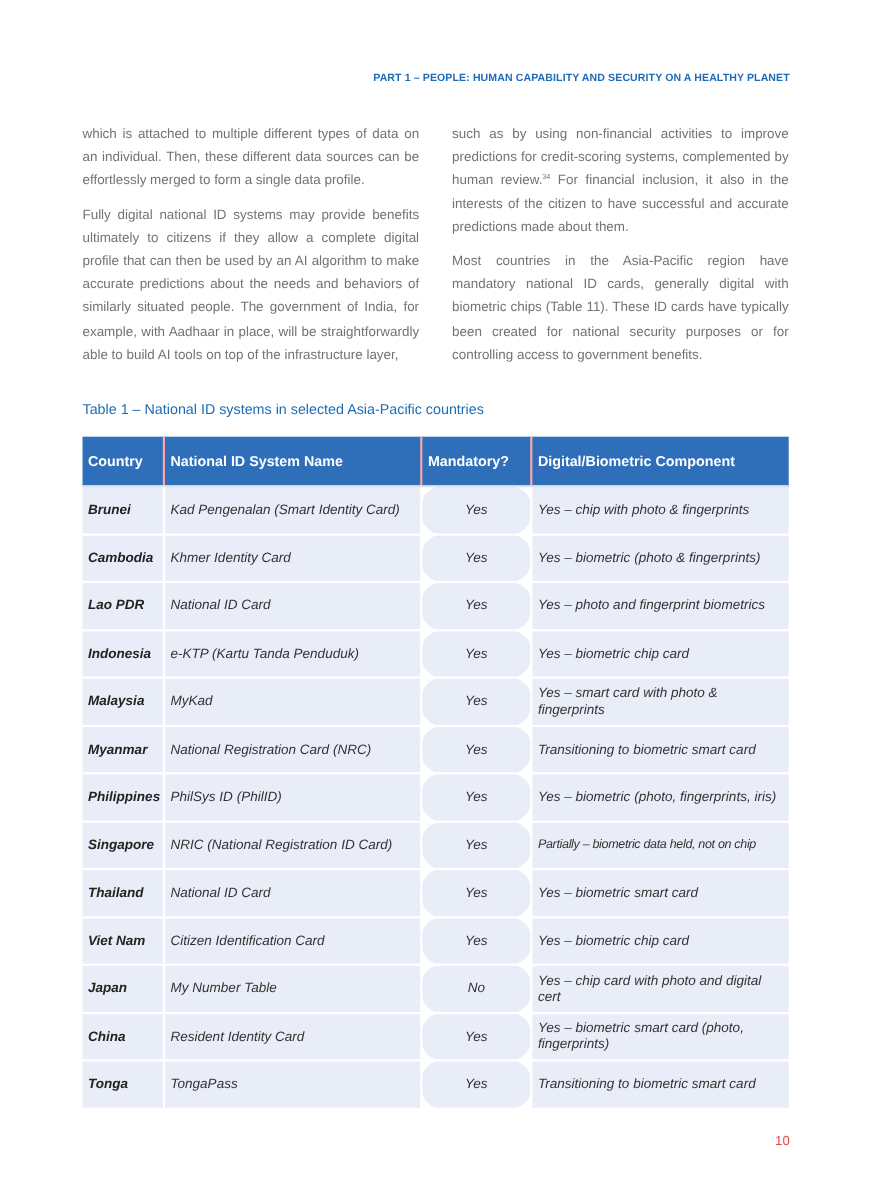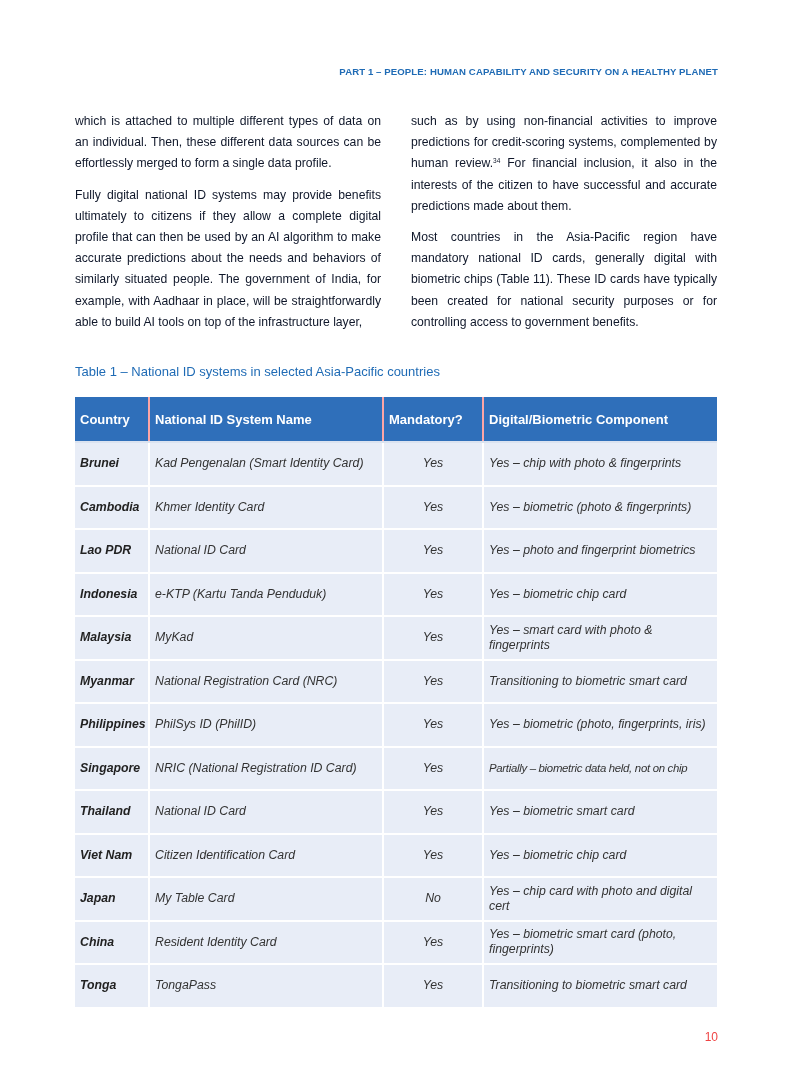--- a/index.html
+++ b/index.html
@@ -1,42 +1,42 @@
 <!DOCTYPE html>
 <html><head>
 <meta charset="utf-8">
 <style>
   html, body { margin: 0; padding: 0; background: #ffffff; }
   body { width: 793px; height: 1076px; position: relative; overflow: hidden;
          font-family: "Liberation Sans", sans-serif; color: #3a3a3a; }
   .running-head { position: absolute; top: 66px; right: 75px; font-size: 9.6px; font-weight: bold;
                   color: #1f6bb5; letter-spacing: 0.1px; }
   .col { position: absolute; top: 111px; width: 306px; font-size: 12.2px; line-height: 21.2px;
-         text-align: justify; color: #0f172a; }
+         text-align: justify; color: #737373; }
   .col.left { left: 75px; }
   .col.right { left: 411px; }
   .col p { margin: 0 0 10px 0; }
   sup { font-size: 6.5px; vertical-align: 4px; line-height: 0; }
   .table-title { position: absolute; top: 364px; left: 75px; font-size: 13px; font-weight: normal; color: #1f6bb5; }
   table.idtable { position: absolute; top: 397px; left: 75px; width: 642px; border-collapse: collapse;
                   table-layout: fixed; font-size: 12.3px; }
   table.idtable col.c1 { width: 74px; }
   table.idtable col.c2 { width: 234px; }
   table.idtable col.c3 { width: 100px; }
   table.idtable col.c4 { width: 234px; }
   table.idtable th { background: #2f6fba; color: #ffffff; font-weight: bold; text-align: left;
                      height: 44px; padding: 0 5px; font-size: 13px; border-right: 2px solid #fca5a5;
                      border-bottom: 2px solid #dbe3f0; }
   table.idtable th:last-child { border-right: none; }
   table.idtable td { background: #e8edf7; height: 39.5px; padding: 1px 5px; font-style: italic; color: #333333;
                      border-right: 2px solid #ffffff; border-bottom: 2px solid #ffffff; line-height: 15px;
                      vertical-align: middle; }
   table.idtable td:last-child { border-right: none; }
   table.idtable td.country { font-weight: bold; color: #222222; }
-  table.idtable td.mand { text-align: center; }
+  table.idtable td.mand { text-align: center; border-radius: 19px; }
   table.idtable td.small { font-size: 11.4px; letter-spacing: -0.3px; margin-left: 43px; }
   .page-num { position: absolute; top: 1030px; right: 75px; font-size: 12px; font-weight: normal; color: #ef4444; }
 </style>
 </head>
 <body>
 
 <div class="running-head">PART 1 – PEOPLE: HUMAN CAPABILITY AND SECURITY ON A HEALTHY PLANET</div>
 
 <div class="col left">
   <p>which is attached to multiple different types of data on an individual. Then, these different data sources can be effortlessly merged to form a single data profile.</p>
@@ -121,21 +121,21 @@
         <td>Yes – biometric smart card</td>
       </tr>
       <tr>
         <td class="country">Viet Nam</td>
         <td>Citizen Identification Card</td>
         <td class="mand">Yes</td>
         <td>Yes – biometric chip card</td>
       </tr>
       <tr>
         <td class="country">Japan</td>
-        <td>My Table Card</td>
+        <td>My Number Table</td>
         <td class="mand">No</td>
         <td>Yes – chip card with photo and digital cert</td>
       </tr>
       <tr>
         <td class="country">China</td>
         <td>Resident Identity Card</td>
         <td class="mand">Yes</td>
         <td>Yes – biometric smart card (photo, fingerprints)</td>
       </tr>
       <tr>

